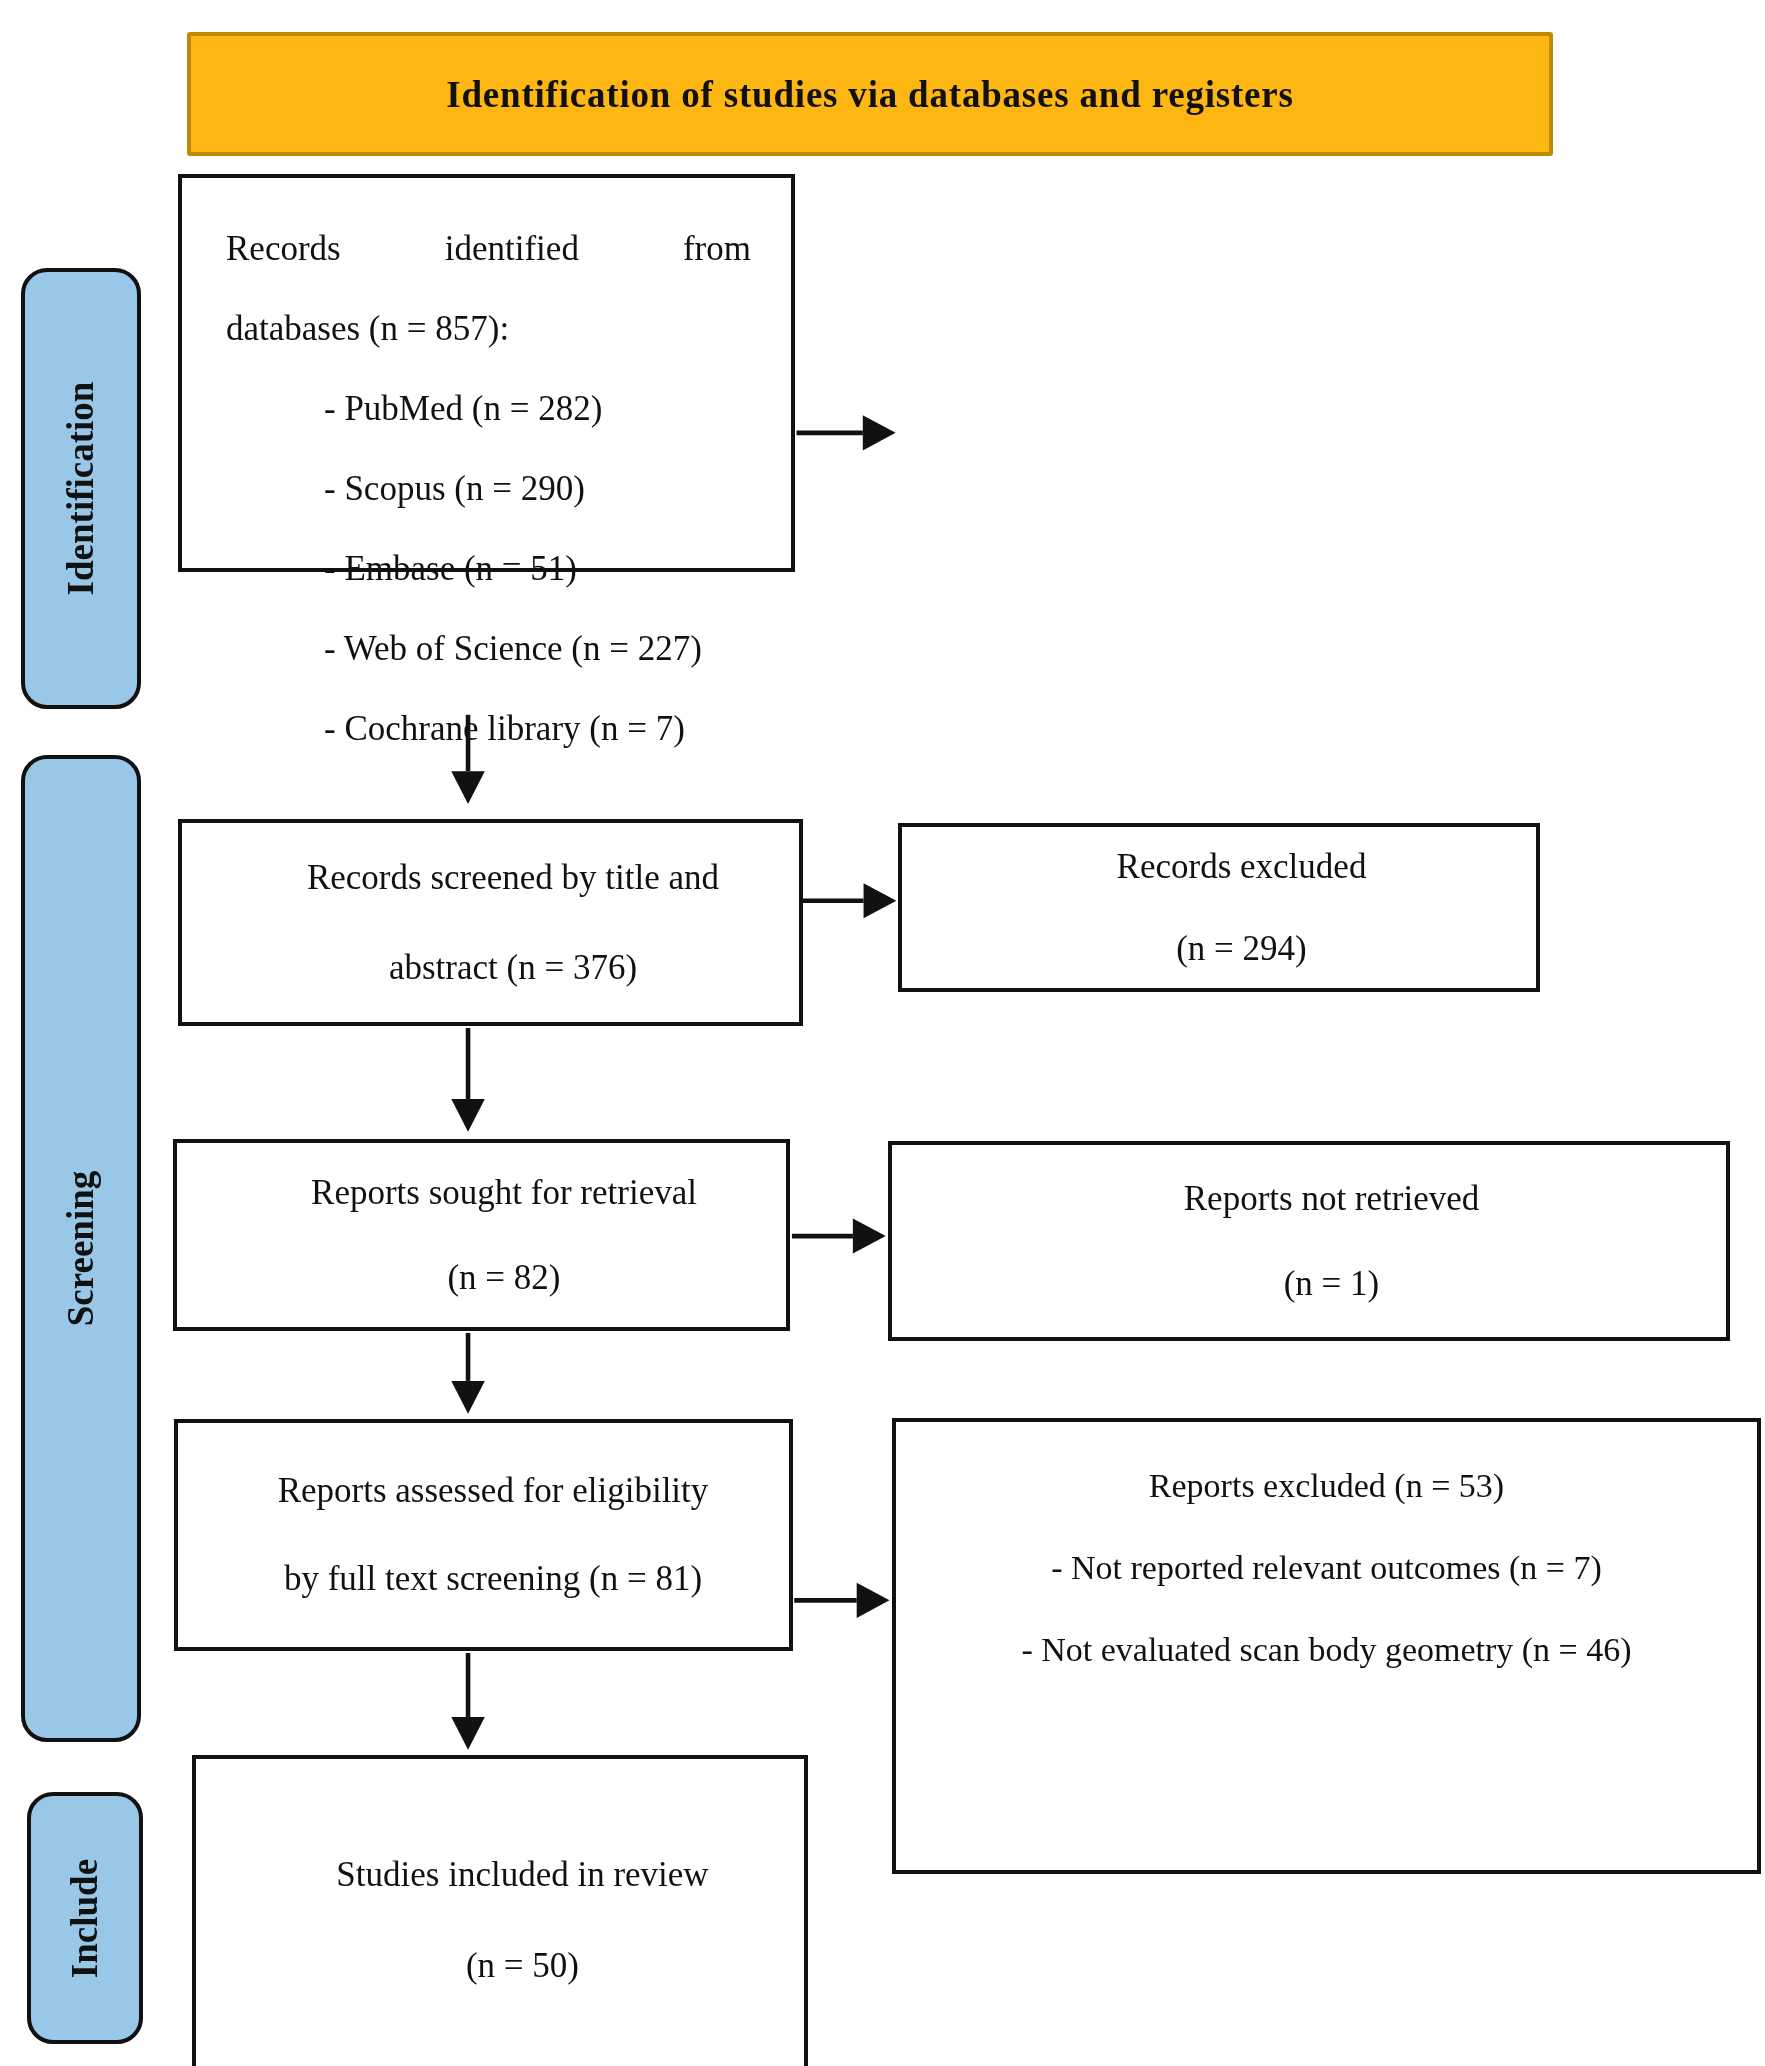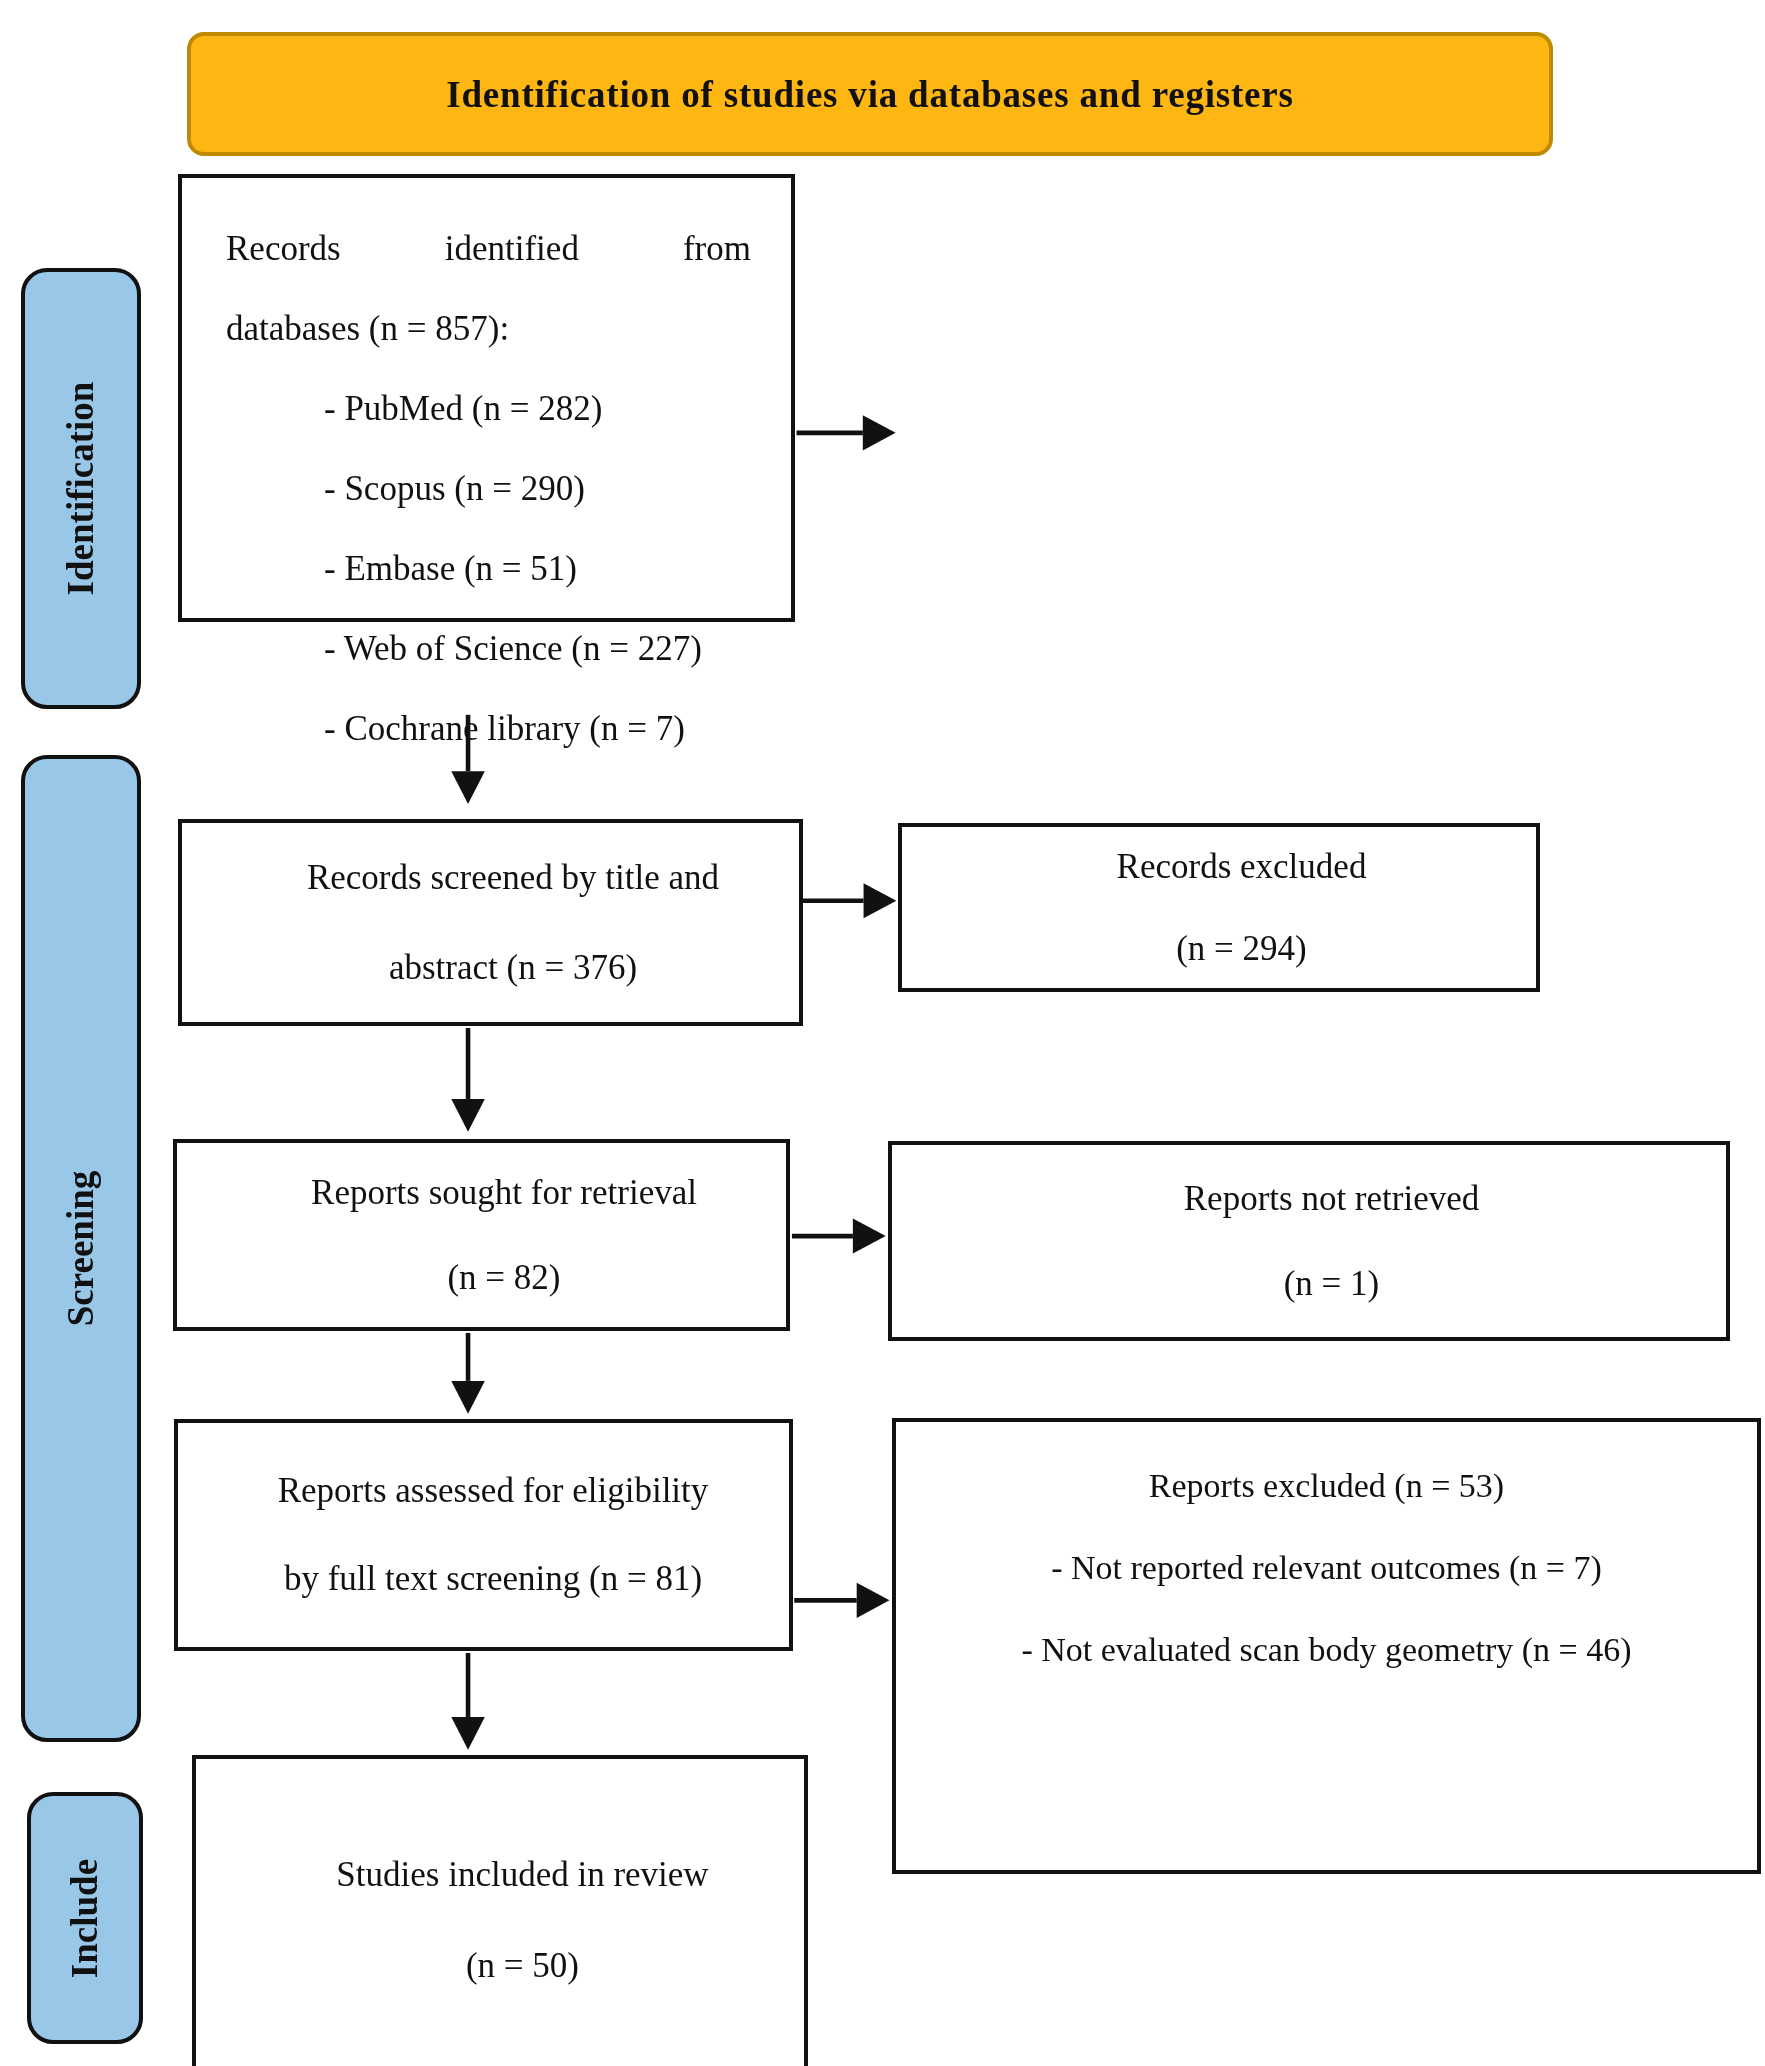--- a/index.html
+++ b/index.html
@@ -16,21 +16,21 @@
     color: #111111;
   }
 
   
   .banner {
     position: absolute;
     left: 187px; top: 32px;
     width: 1366px; height: 124px;
     background: #FEB712;
     border: 4.6px solid #C08A00;
-    border-radius: 17px;
+    border-radius: 3px;
     box-sizing: border-box;
     display: flex;
     align-items: center;
     justify-content: center;
   }
   .banner span {
     font-size: 37px;
     font-weight: bold;
     letter-spacing: 0.8px;
   }
@@ -66,21 +66,21 @@
     font-size: 35px;
     line-height: 80px;
     padding-left: 45px;
   }
   .center-col {
     display: flex;
     flex-direction: column;
     justify-content: center;
     text-align: center;
   }
-  #box-records-identified { left: 178px; top: 174px;  width: 617px;  height: 448px; padding: 30.5px 40px 15.2px 44px; }
+  #box-records-identified { left: 178px; top: 174px;  width: 617px;  height: 398px; padding: 30.5px 40px 15.2px 44px; }
   #box-records-identified .jline { text-align: justify; text-align-last: justify; }
   #box-records-identified .dash-item { padding-left: 98px; }
 
   #box-records-removed    { left: 898px; top: 229px; width: 832px; height: 442px; padding: 21.3px 23px 0 37px; font-size: 33px; line-height: 76px; }
   #box-records-removed p  { margin: 0; }
 
   #box-records-screened   { left: 178px;  top: 819px; width: 625px;  height: 207px; line-height: 90px; }
   #box-records-excluded   { left: 898px; top: 823px; width: 642px;  height: 169px; line-height: 82px; }
   #box-reports-sought     { left: 173px;  top: 1139px; width: 617px;  height: 192px; line-height: 85px; }
   #box-reports-not-retrieved { left: 888px; top: 1141px; width: 842px; height: 200px; line-height: 85px; }

